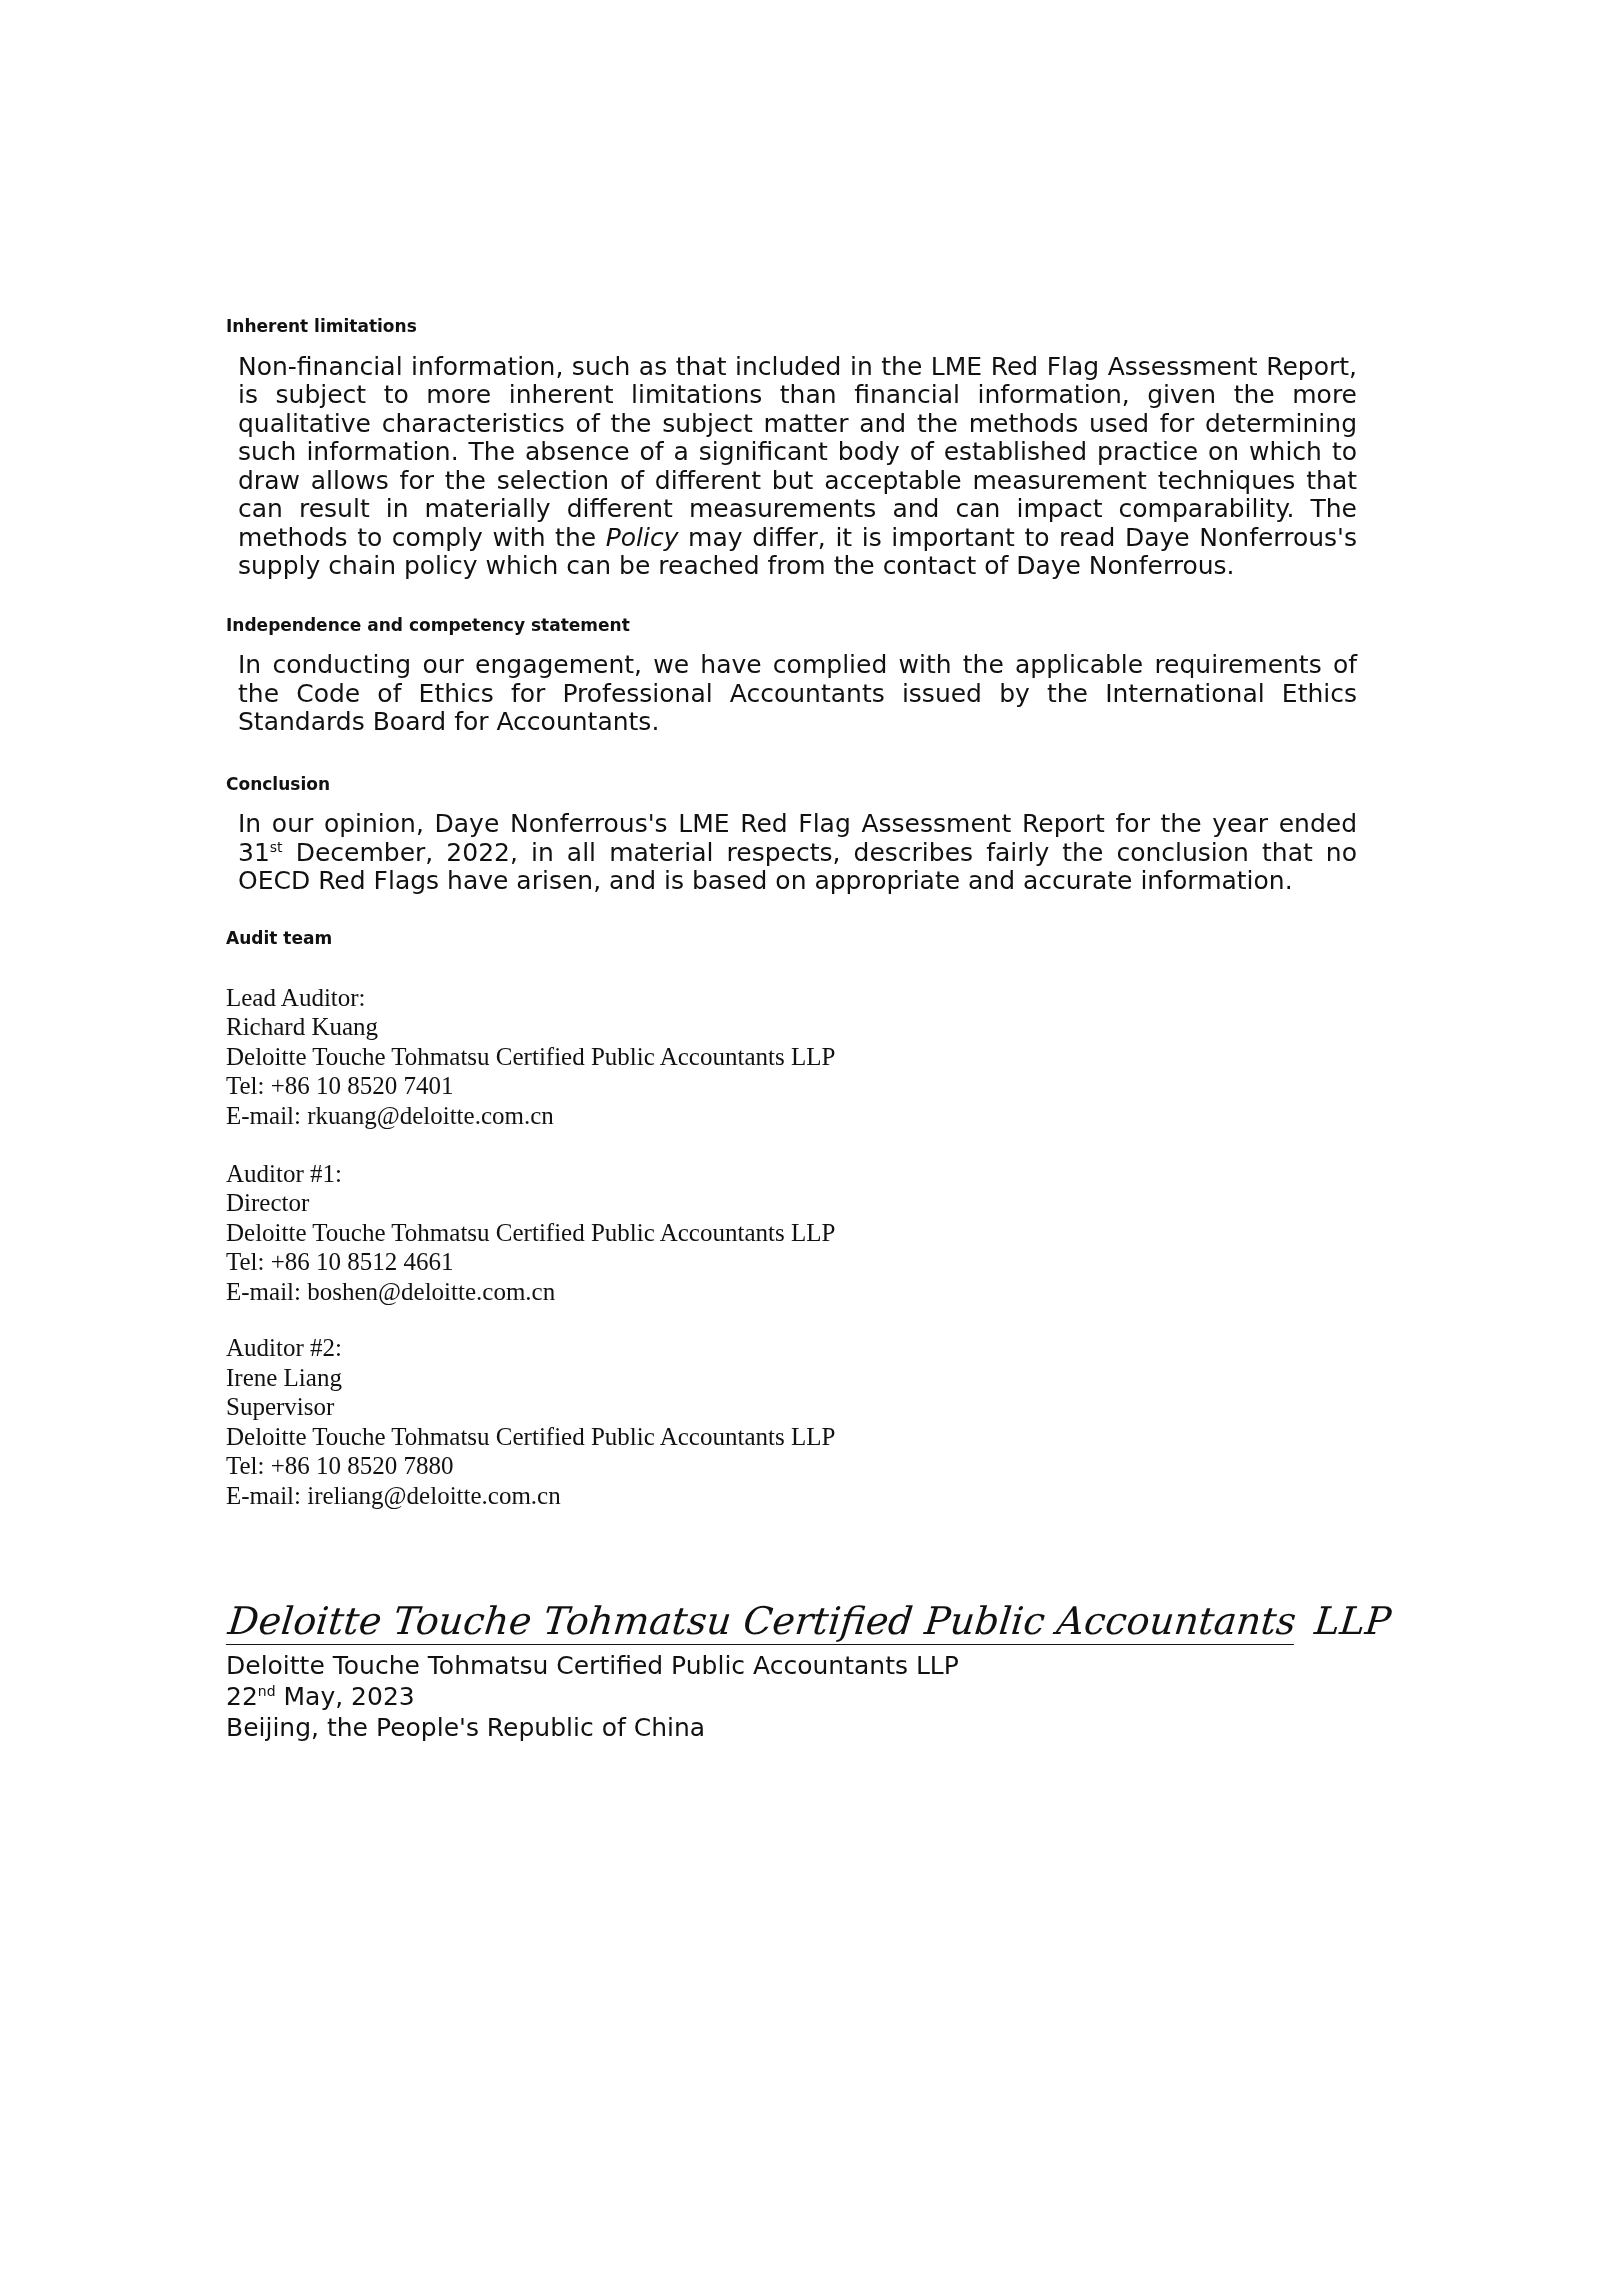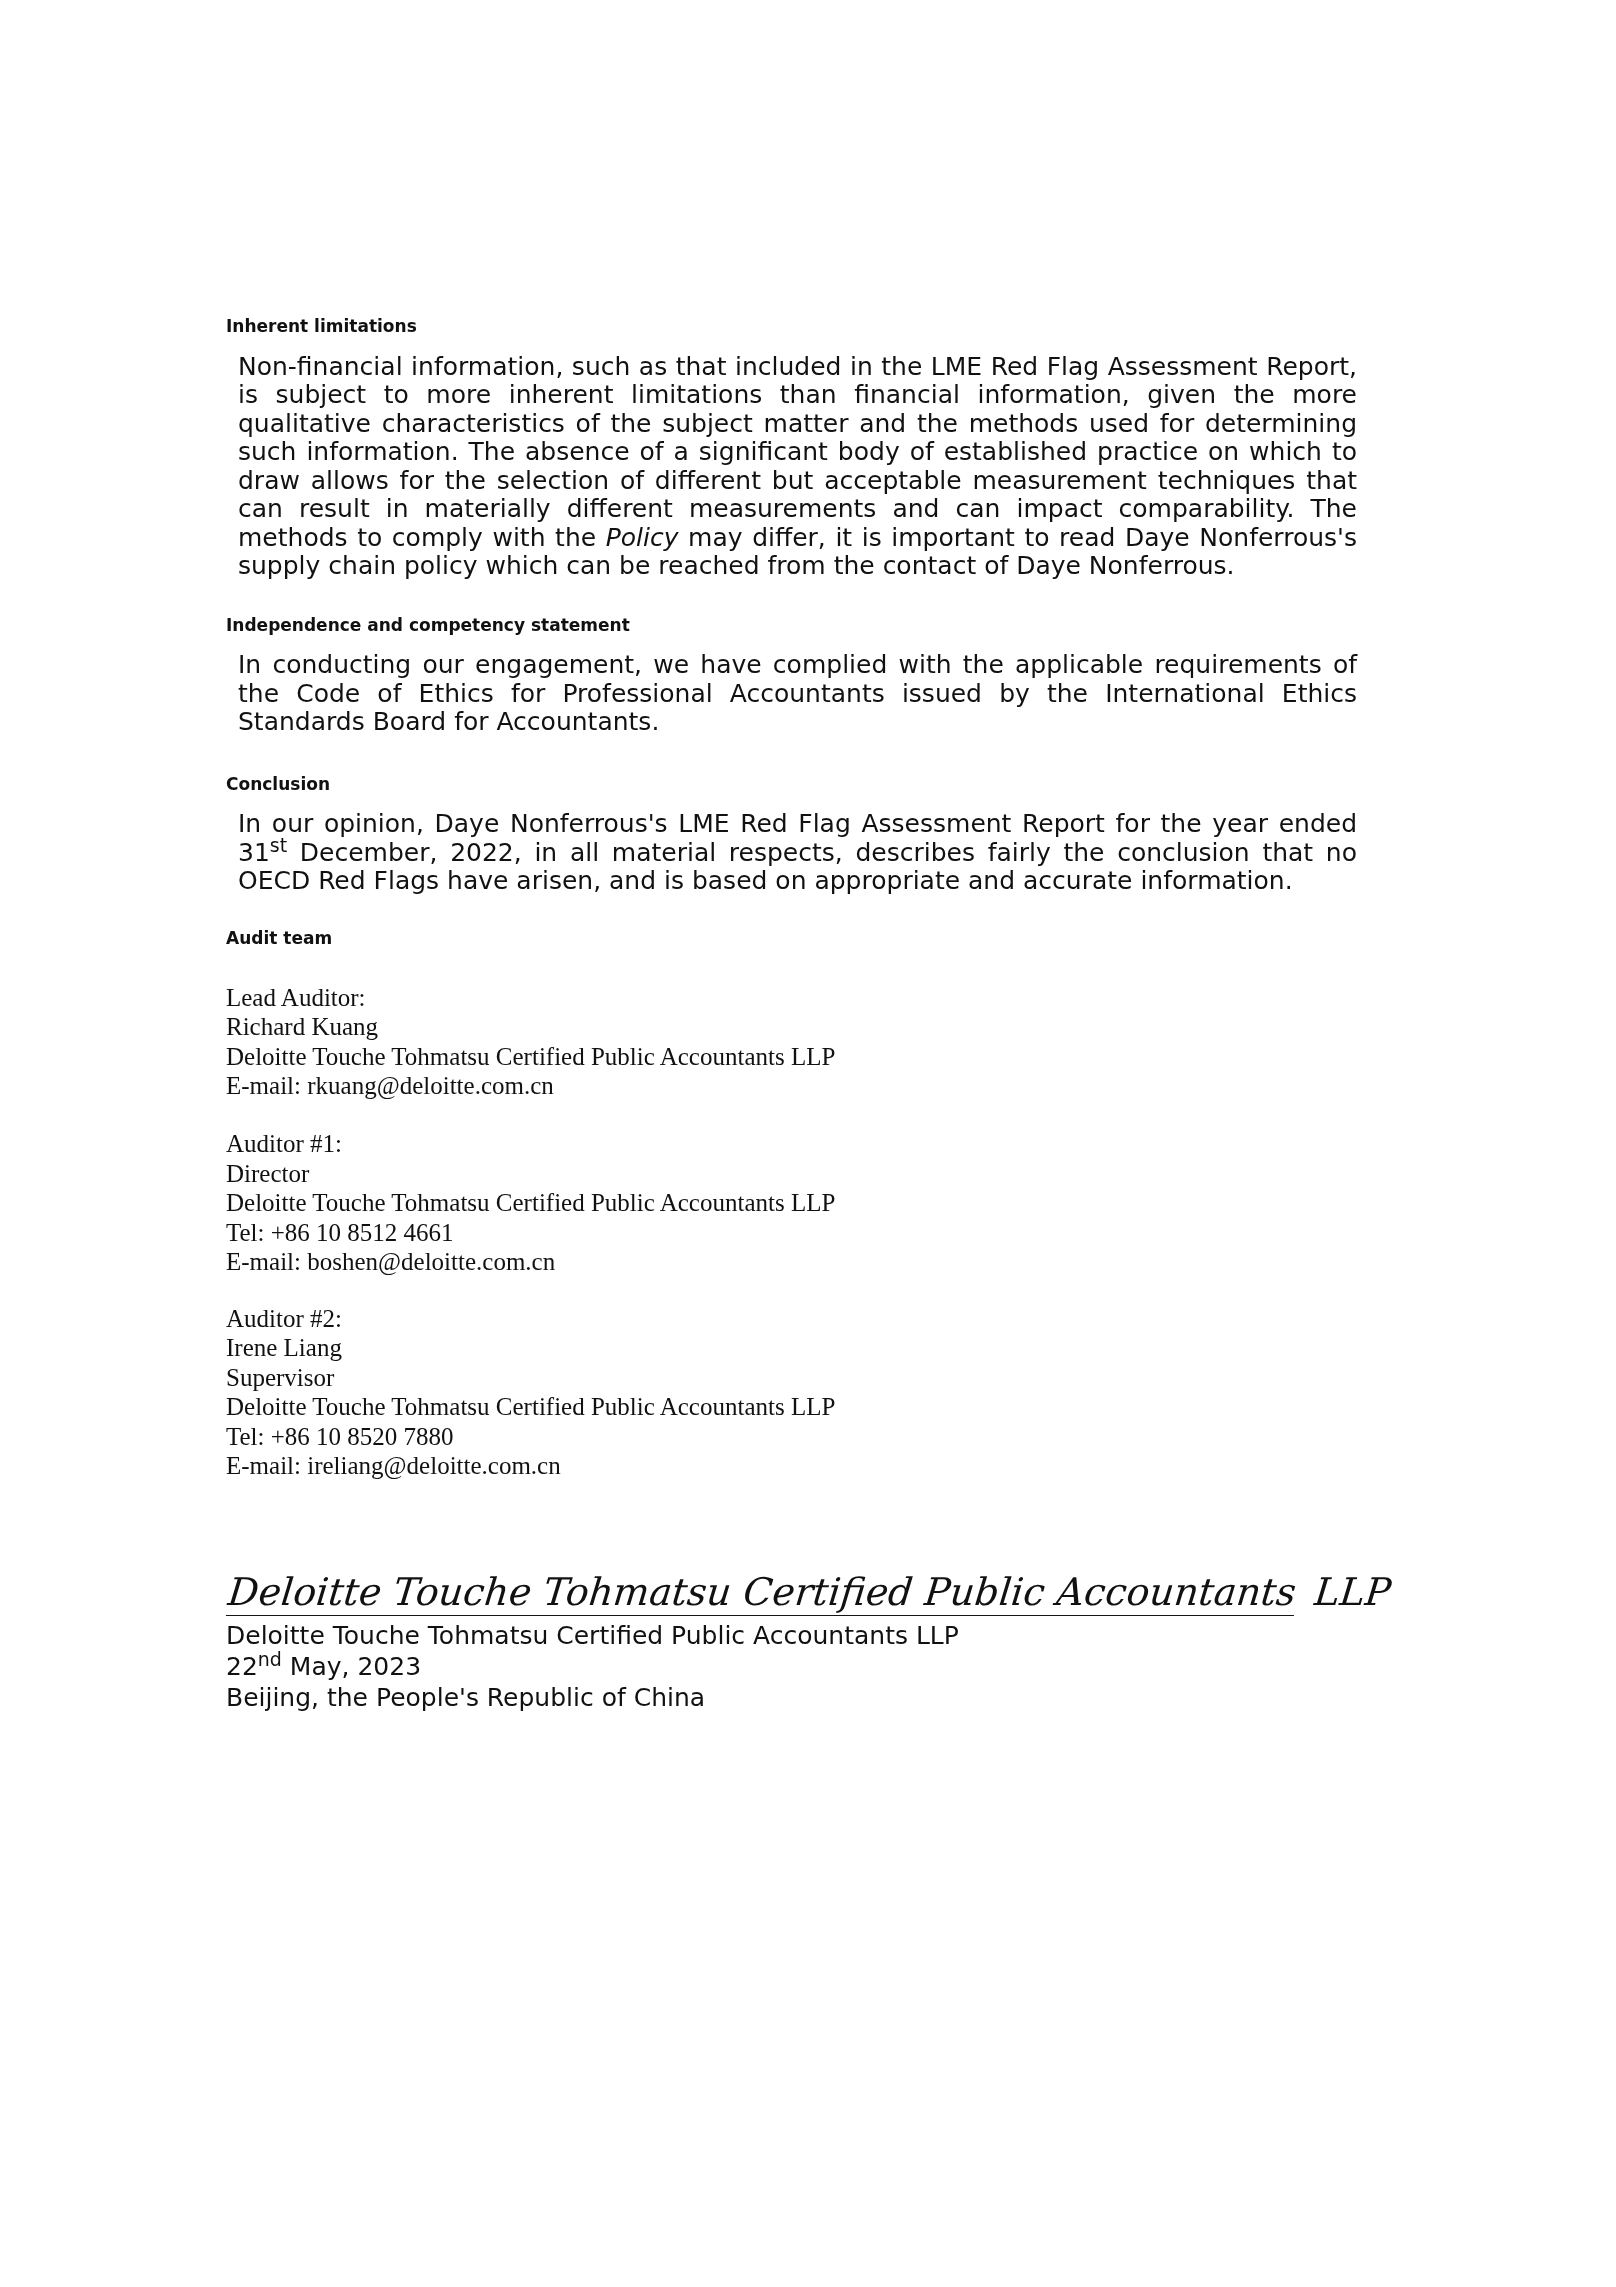--- a/index.html
+++ b/index.html
@@ -21,21 +21,21 @@
     font-size:17px; line-height:28.5px;
     font-weight:700;
   }
   .para {
     margin:12px;
     font-size:25px; line-height:28.5px;
   }
   .justify { text-align:justify; }
   .italic { font-style:italic; }
   sup {
-    font-size:19px;
+    font-size:14px;
     vertical-align:super;
     line-height:0;
   }
   .gap-28 { margin-top:27px; }
   .gap-30 { margin-top:28.5px; }
   .gap-32 { margin-top:30px; }
   .gap-35 { margin-top:33px; }
   .member {
     font-size:25px; line-height:29.5px;
   }
@@ -81,20 +81,21 @@
       <p class="para justify"><span>In our opinion, Daye Nonferrous's LME Red Flag Assessment Report for the year ended 31</span><sup>st</sup><span> December, 2022, in all material respects, describes fairly the conclusion that no OECD Red Flags have arisen, and is based on appropriate and accurate information.</span></p>
     </section>
 
     <section class="section gap-30">
       <h2 class="heading">Audit team</h2>
 
       <div class="member gap-32">
         <div class="line">Lead Auditor:</div>
         <div class="line">Richard Kuang</div>
         <div class="line">Deloitte Touche Tohmatsu Certified Public Accountants LLP</div>
+        <div class="line">Tel: +86 10 8520 7401</div>
         <div class="line">E-mail: rkuang@deloitte.com.cn</div>
       </div>
 
       <div class="member gap-30">
         <div class="line">Auditor #1:</div>
         <div class="line">Director</div>
         <div class="line">Deloitte Touche Tohmatsu Certified Public Accountants LLP</div>
         <div class="line">Tel: +86 10 8512 4661</div>
         <div class="line">E-mail: boshen@deloitte.com.cn</div>
       </div>

